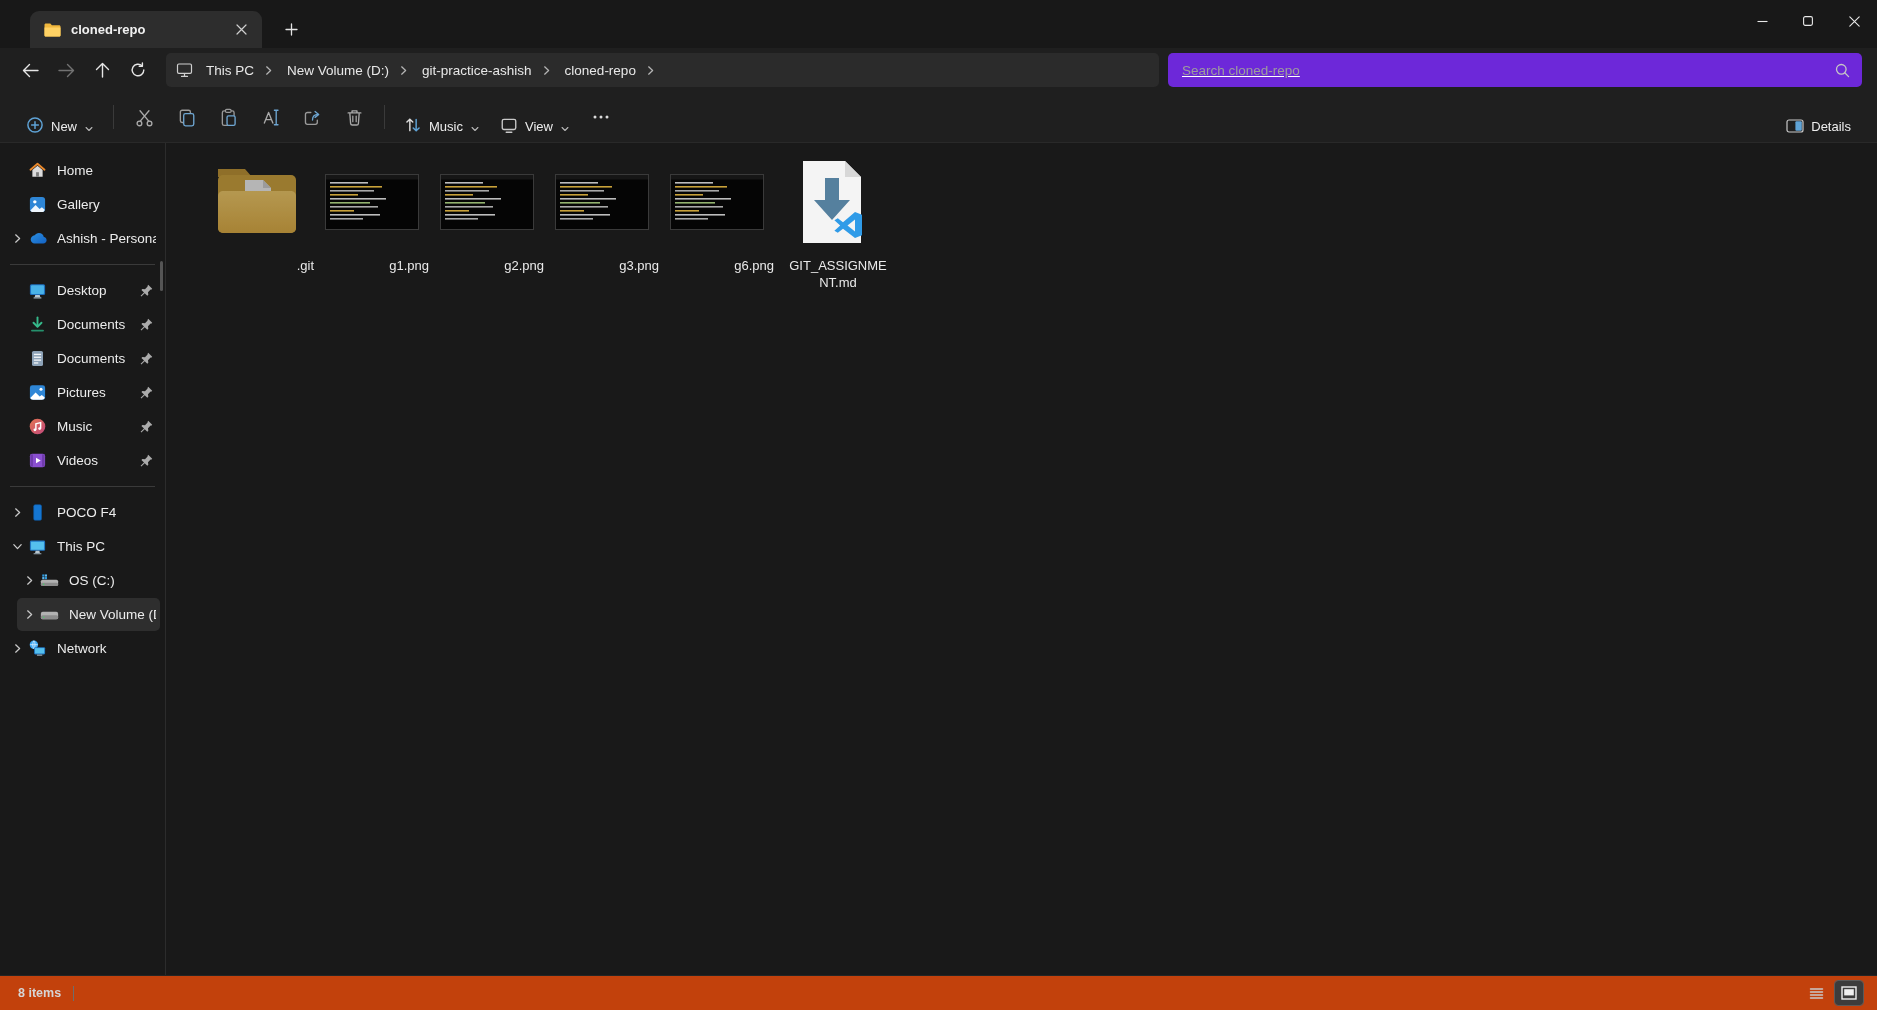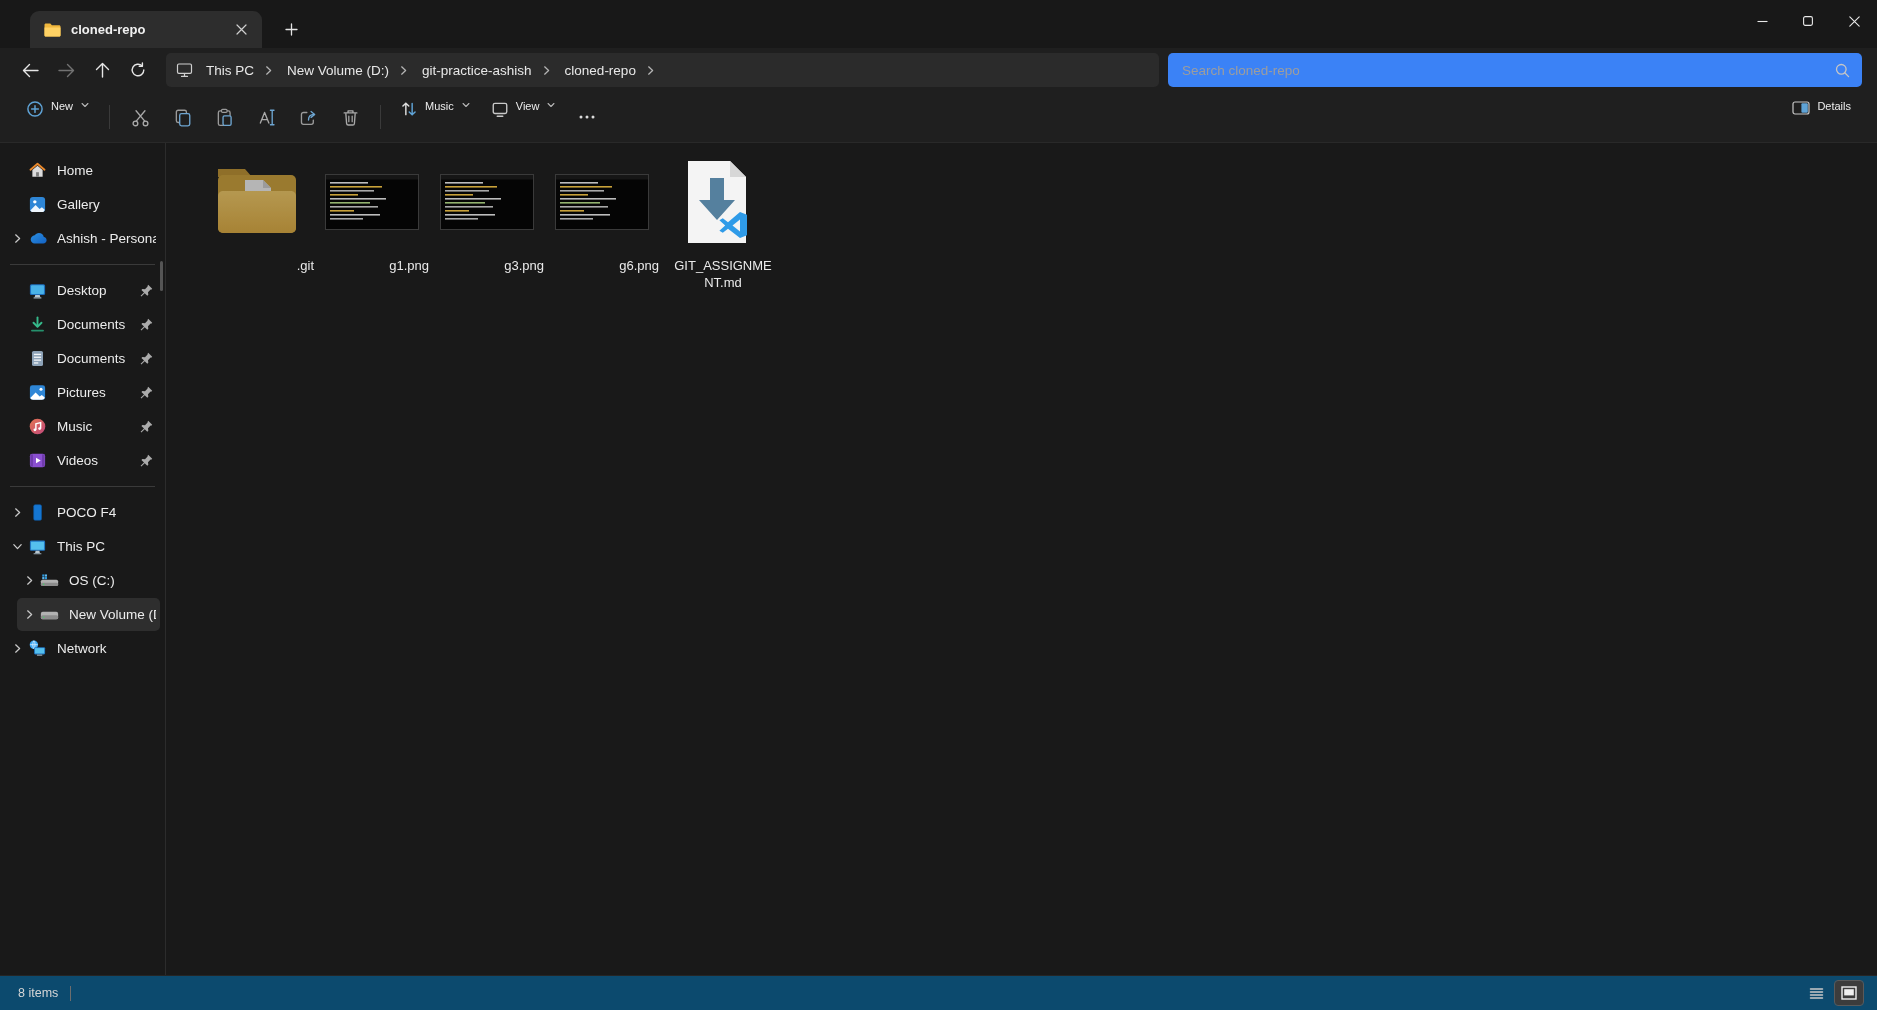--- a/index.html
+++ b/index.html
@@ -28,32 +28,32 @@
   .nav-btn{width:36px;height:34px;border-radius:5px;display:flex;align-items:center;justify-content:center;flex:0 0 auto;}
   .nav-btn.disabled{opacity:.42;}
   .addressbar{
     flex:1;height:34px;background:#2b2b2b;border-radius:5px;margin-left:10px;
     display:flex;align-items:center;padding:0 10px;box-sizing:border-box;min-width:0;
   }
   .crumb-chip{display:flex;align-items:center;border-radius:4px;padding:0 2px;}
   .crumb{font-size:13.5px;color:#e8e8e8;padding:4px 7px;border-radius:4px;white-space:nowrap;}
   .crumb-sep{color:#b5b5b5;display:flex;align-items:center;margin:0 2px;}
   .searchbox{
-    width:694px;height:34px;background:#3b82f6;border-radius:5px;margin-left:9px;
-    display:flex;align-items:center;padding:0 12px;box-sizing:border-box;flex:0 0 auto;
+    width:694px;height:34px;background:#6d28d9;border-radius:5px;margin-left:9px;
+    display:flex;align-items:center;padding:0 12px;box-sizing:border-box;flex:0 0 auto;text-decoration:underline;
   }
   .searchbox input{
     flex:1;background:transparent;border:0;outline:0;color:#e8e8e8;font-size:13.5px;
     font-family:"Liberation Sans","DejaVu Sans",sans-serif;
   }
   .searchbox input::placeholder{color:#9d9d9d;}
 
   
   .toolbar{height:50px;background:#1f1f1f;border-bottom:1px solid #292929;display:flex;align-items:center;padding:0 16px;flex:0 0 auto;}
-  .tool-btn{display:flex;align-items:flex-start;gap:7px;height:34px;padding:0 10px;border-radius:5px;color:#ededed;font-size:11px;flex:0 0 auto;}
+  .tool-btn{display:flex;align-items:flex-end;gap:7px;height:34px;padding:0 10px;border-radius:5px;color:#ededed;font-size:13px;flex:0 0 auto;}
   .tool-ico-btn{width:42px;height:34px;display:flex;align-items:center;justify-content:center;border-radius:5px;flex:0 0 auto;}
   .tb-divider{width:1px;height:24px;background:#3a3a3a;margin:0 9px;flex:0 0 auto;}
   .tb-spacer{flex:1;}
   .chev-down{color:#b8b8b8;display:flex;align-items:center;}
 
   
   .bodyrow{flex:1;display:flex;min-height:0;}
   .sidebar{width:166px;flex:0 0 auto;border-right:1px solid #2c2c2c;padding-top:10px;position:relative;box-sizing:border-box;}
   .sb-item{
     height:33px;margin:1px 5px;padding:0 4px;border-radius:5px;
@@ -79,21 +79,21 @@
   .tile-label{
     font-size:13px;color:#eaeaea;text-align:center;line-height:1.3;margin-top:5px;
     max-width:102px;word-break:break-all;
   }
   .ic-folder,.ic-shot,.ic-md{display:none;}
   .tile.kind-folder .ic-folder{display:block;opacity:.74;}
   .tile.kind-screenshot .ic-shot{display:block;}
   .tile.kind-markdown .ic-md{display:block;}
 
   
-  .statusbar{height:34px;background:#0c4a6e;border-top:1px solid #252525;display:flex;align-items:center;padding:0 14px 0 18px;flex:0 0 auto;}
+  .statusbar{height:34px;background:#c2410c;border-top:1px solid #252525;display:flex;align-items:center;padding:0 14px 0 18px;flex:0 0 auto;font-weight:bold;}
   .status-count{font-size:12.5px;color:#d6d6d6;}
   .status-sep{width:1px;height:15px;background:#6d6d6d;margin-left:12px;}
   .status-spacer{flex:1;}
   .view-toggle{display:flex;align-items:center;gap:5px;}
   .vt-btn{width:28px;height:24px;display:flex;align-items:center;justify-content:center;border-radius:3px;}
   .vt-btn.active{background:#3c3c3c;outline:1px solid #5a5a5a;}
   svg{display:block;}
   .hidden-defs{position:absolute;width:0;height:0;overflow:hidden;}
 </style>
 </head>
@@ -662,20 +662,43 @@
           <rect x="5" y="24" width="56" height="1.6" fill="#bdbdbd"></rect>
           <rect x="5" y="28" width="40" height="1.6" fill="#93b36f"></rect>
           <rect x="5" y="32" width="48" height="1.6" fill="#a9a9a9"></rect>
           <rect x="5" y="36" width="24" height="1.6" fill="#c9a23a"></rect>
           <rect x="5" y="40" width="50" height="1.6" fill="#bdbdbd"></rect>
           <rect x="5" y="44" width="33" height="1.6" fill="#a9a9a9"></rect>
         </g>
       </svg>
 
     </div>
+    <div class="tile-label">g2.png</div>
+  </div>
+          <div class="tile kind-screenshot">
+    <div class="tile-iconbox">
+
+      <svg class="ic-shot" width="94" height="56" viewBox="0 0 94 56">
+        <rect x=".5" y=".5" width="93" height="55" fill="#050505" stroke="#3a3a3a"></rect>
+        <rect x="1" y="1" width="92" height="4.5" fill="#161616"></rect>
+        <g>
+          <rect x="5" y="8" width="38" height="1.6" fill="#bdbdbd"></rect>
+          <rect x="5" y="12" width="52" height="1.6" fill="#c9a23a"></rect>
+          <rect x="5" y="16" width="44" height="1.6" fill="#a9a9a9"></rect>
+          <rect x="5" y="20" width="28" height="1.6" fill="#c9a23a"></rect>
+          <rect x="5" y="24" width="56" height="1.6" fill="#bdbdbd"></rect>
+          <rect x="5" y="28" width="40" height="1.6" fill="#93b36f"></rect>
+          <rect x="5" y="32" width="48" height="1.6" fill="#a9a9a9"></rect>
+          <rect x="5" y="36" width="24" height="1.6" fill="#c9a23a"></rect>
+          <rect x="5" y="40" width="50" height="1.6" fill="#bdbdbd"></rect>
+          <rect x="5" y="44" width="33" height="1.6" fill="#a9a9a9"></rect>
+        </g>
+      </svg>
+
+    </div>
     <div class="tile-label">g3.png</div>
   </div>
           <div class="tile kind-screenshot">
     <div class="tile-iconbox">
 
       <svg class="ic-shot" width="94" height="56" viewBox="0 0 94 56">
         <rect x=".5" y=".5" width="93" height="55" fill="#050505" stroke="#3a3a3a"></rect>
         <rect x="1" y="1" width="92" height="4.5" fill="#161616"></rect>
         <g>
           <rect x="5" y="8" width="38" height="1.6" fill="#bdbdbd"></rect>

